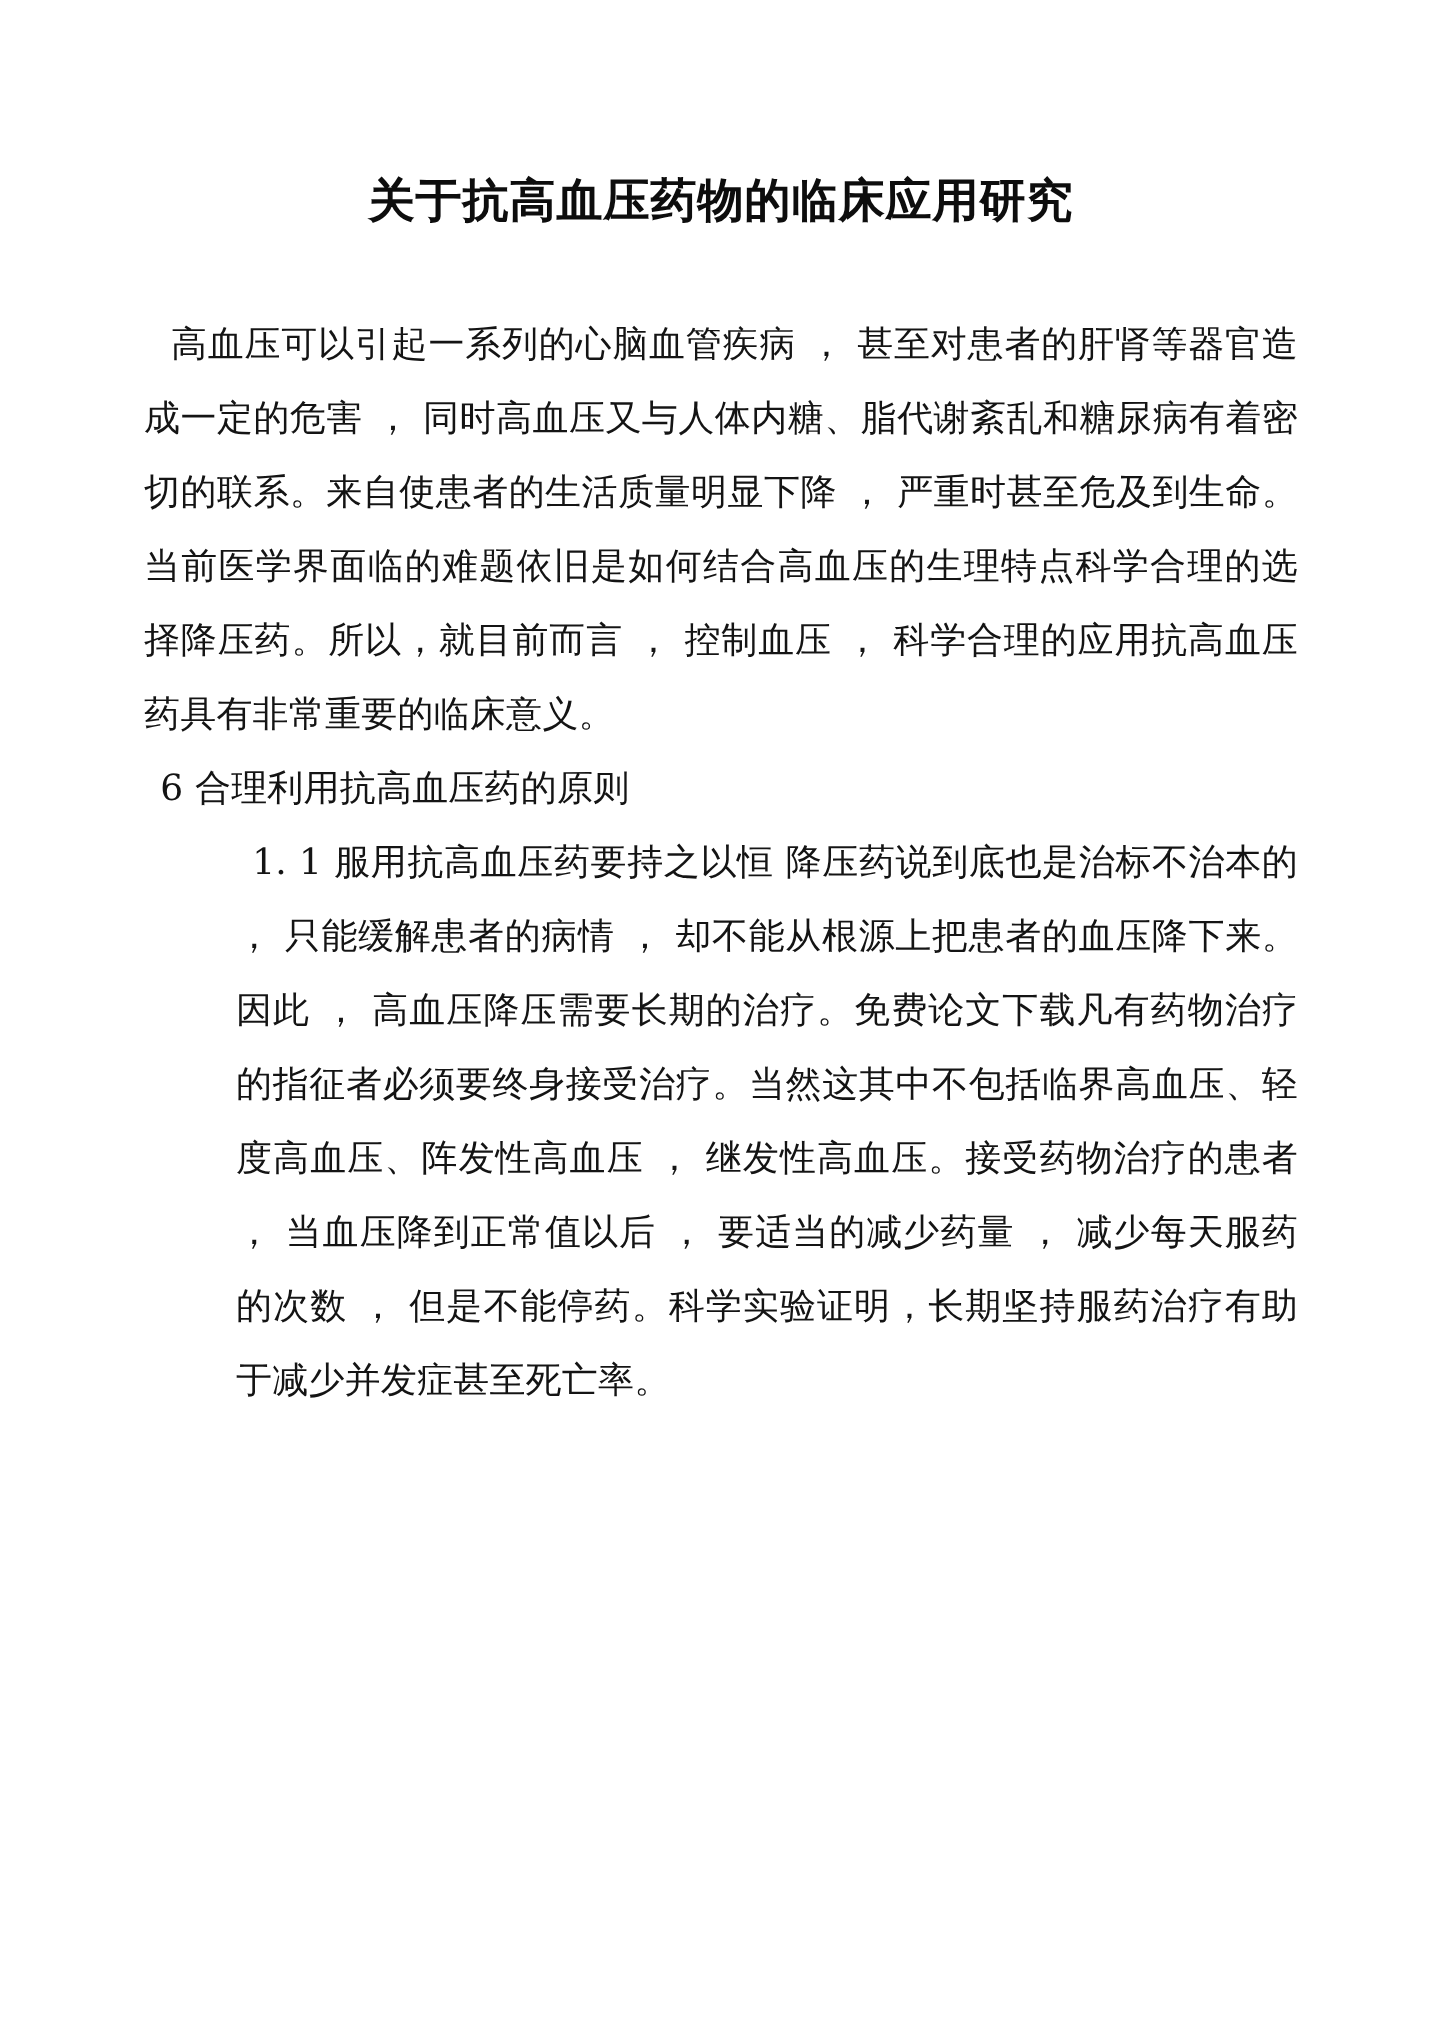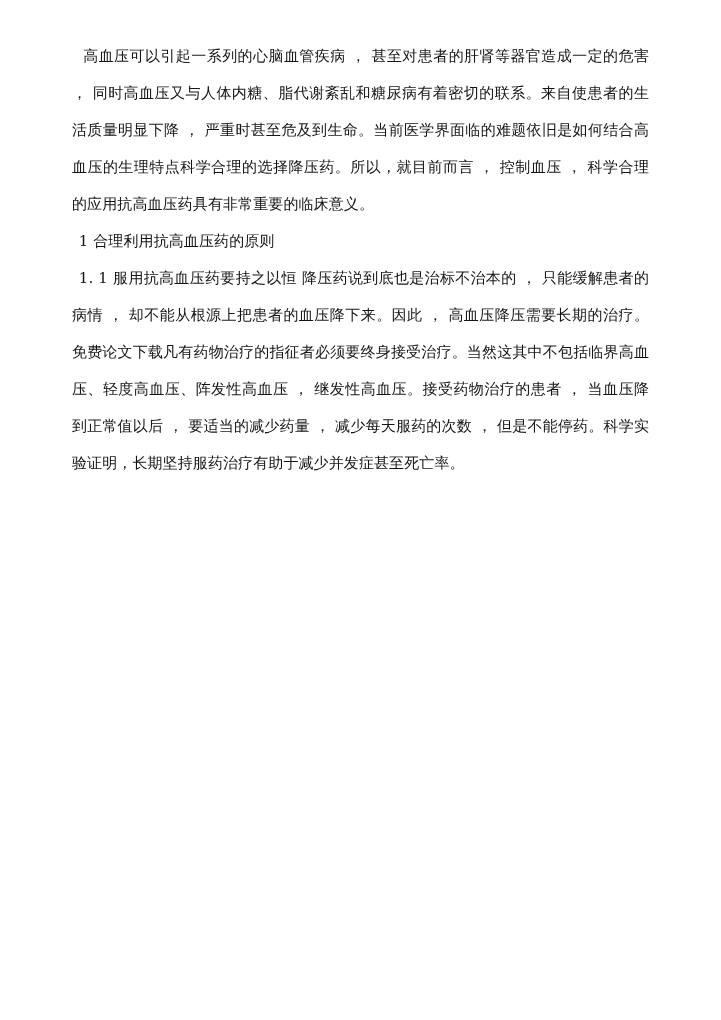--- a/index.html
+++ b/index.html
@@ -38,53 +38,55 @@
     padding-top: 86px;
   }
 
   .body-block {
     margin-top: 38px;
   }
 
   p.para {
     margin: 0;
     padding: 0;
-    font-size: 15px;
+    font-size: 18px;
     line-height: 37px;
     text-align: justify;
     text-justify: inter-ideograph;
     letter-spacing: 0.1px;
     color: #141414;
   }
 
   
   p.para.indent {
     text-indent: 0.75em;
   }
 
   
   p.para.heading {
     text-indent: 0.45em;
   }
 
   
   p.para.heading-runin {
     text-indent: 0.45em;
+    margin-left: 46px;
   }
 </style>
 </head>
 <body>
 
 <div class="page">
 
+  <h1 class="doc-title">关于抗高血压药物的临床应用研究</h1>
 
   <div class="body-block">
 
     <p class="para indent">高血压可以引起一系列的心脑血管疾病 ， 甚至对患者的肝肾等器官造成一定的危害 ， 同时高血压又与人体内糖、脂代谢紊乱和糖尿病有着密切的联系。来自使患者的生活质量明显下降 ， 严重时甚至危及到生命。当前医学界面临的难题依旧是如何结合高血压的生理特点科学合理的选择降压药。所以，就目前而言 ， 控制血压 ， 科学合理的应用抗高血压药具有非常重要的临床意义。</p>
 
-    <p class="para heading">1 合理利用抗高血压药的原则</p>
+    <p class="para heading">6 合理利用抗高血压药的原则</p>
 
     <p class="para heading-runin">1. 1 服用抗高血压药要持之以恒 降压药说到底也是治标不治本的 ， 只能缓解患者的病情 ， 却不能从根源上把患者的血压降下来。因此 ， 高血压降压需要长期的治疗。免费论文下载凡有药物治疗的指征者必须要终身接受治疗。当然这其中不包括临界高血压、轻度高血压、阵发性高血压 ， 继发性高血压。接受药物治疗的患者 ， 当血压降到正常值以后 ， 要适当的减少药量 ， 减少每天服药的次数 ， 但是不能停药。科学实验证明，长期坚持服药治疗有助于减少并发症甚至死亡率。</p>
 
 
   </div>
 
 </div>
 
 </body></html>

